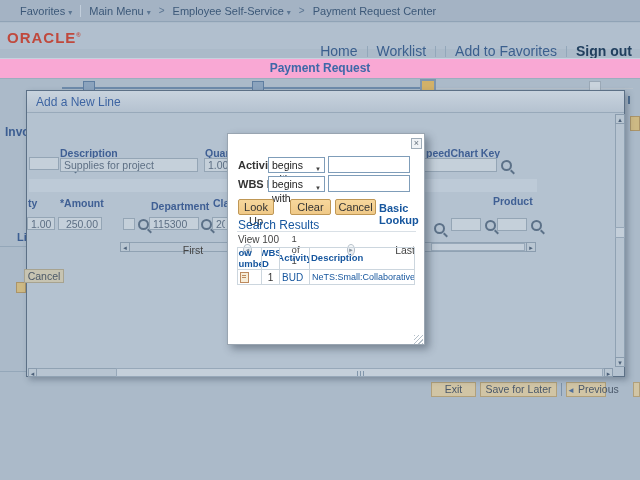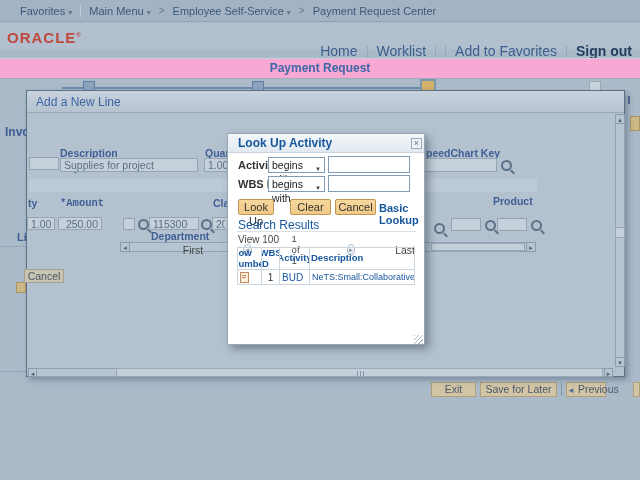--- a/index.html
+++ b/index.html
@@ -157,22 +157,22 @@
     <div class="abs dim-lbl" style="left:33px;top:56px;">Description</div>
     <input class="abs dim-input" style="left: 33px; top: 67px; width: 138px; height: 14px;" value="Supplies for project">
     <div class="abs dim-lbl" style="left:178px;top:56px;">Quant</div>
     <input class="abs dim-input" style="left: 177px; top: 67px; width: 48px; height: 14px;" value="1.00">
     <div class="abs dim-lbl" style="left:399px;top:56px;">peedChart Key</div>
     <input class="abs dim-input" style="left: 396px; top: 67px; width: 74px; height: 14px;">
     <span class="abs mag" style="left:474px;top:69px;"></span>
 
     <div class="abs band" style="left:2px;top:88px;width:508px;height:13px;"></div>
     <div class="abs dim-lbl" style="left:1px;top:106px;">ty</div>
-    <div class="abs dim-lbl" style="left:33px;top:106px;font-family:Liberation Mono, monospace;">*Amount</div>
-    <div class="abs dim-lbl" style="left:124px;top:109px;margin-top:30px;">Department</div>
+    <div class="abs dim-lbl" style="left:33px;top:106px;">*Amount</div>
+    <div class="abs dim-lbl" style="left:124px;top:109px;">Department</div>
     <div class="abs dim-lbl" style="left:186px;top:106px;">Cla</div>
     <div class="abs dim-lbl" style="left:426px;top:104px;padding-left:40px;">Product</div>
 
     <input class="abs dim-input num" style="left: 0px; top: 126px; width: 28px; height: 13px;" value="1.0000">
     <input class="abs dim-input num" style="left: 31px; top: 126px; width: 44px; height: 13px;" value="250.00">
     <input class="abs dim-input" style="left: 96px; top: 127px; width: 12px; height: 12px;">
     <span class="abs mag" style="left:111px;top:128px;"></span>
     <input class="abs dim-input" style="left: 122px; top: 126px; width: 50px; height: 13px;" value="115300">
     <span class="abs mag" style="left:174px;top:128px;"></span>
     <input class="abs dim-input" style="left: 185px; top: 126px; width: 17px; height: 13px;" value="20">
@@ -194,21 +194,20 @@
     <div class="abs gsb-thumb thumb-grip" style="left:89px;top:277px;width:487px;height:9px;"></div>
     <div class="abs sb-arr" style="left:577px;top:277px;width:9px;height:9px;">▸</div>
 
     <div class="abs gsb-track" style="left:588px;top:23px;width:10px;height:253px;"></div>
     <div class="abs sb-arr" style="left:588px;top:23px;width:10px;height:10px;">▴</div>
     <div class="abs gsb-thumb" style="left:588px;top:136px;width:10px;height:11px;"></div>
     <div class="abs sb-arr" style="left:588px;top:266px;width:10px;height:10px;">▾</div>
   </div>
 
   <div class="abs lud">
-    <div class="abs lud-title">Look Up Activity</div>
     <div class="abs lud-close">×</div>
 
     <div class="abs b-lbl" style="left:10px;top:25px;">Activity:</div>
     <div class="abs sel" style="left:40px;top:23px;width:57px;height:16px;">
       <span>begins with</span><span class="ar">▼</span>
     </div>
     <input class="abs b-input" style="left: 100px; top: 22px; width: 82px; height: 17px;">
 
     <div class="abs b-lbl" style="left:10px;top:44px;">WBS ID:</div>
     <div class="abs sel" style="left:40px;top:42px;width:57px;height:16px;">

